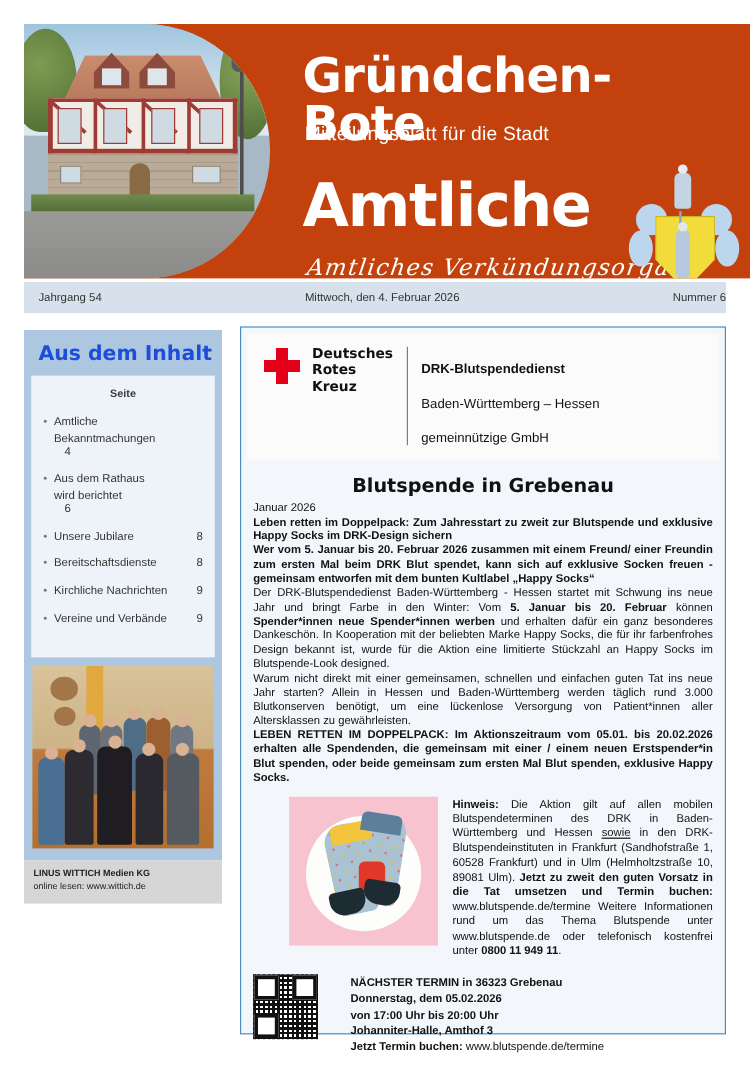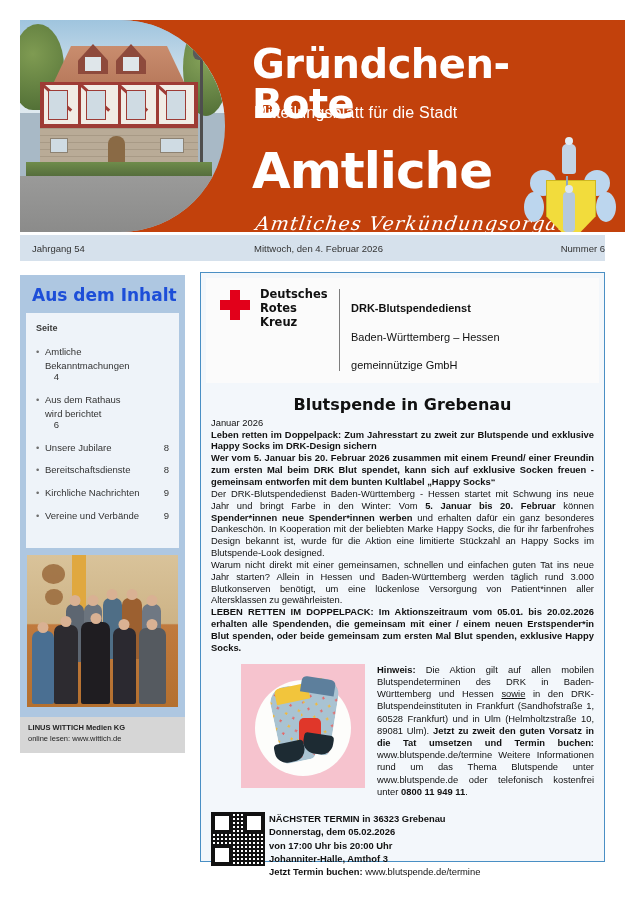--- a/index.html
+++ b/index.html
@@ -127,21 +127,21 @@
   
   .sidebar{position:absolute;left:20px;top:275px;width:165px;}
   .toc-frame{
     background:#aec7e1;padding:6px 6px 8px 6px;
   }
   .toc-head{
     color:#1d4ed8;font-weight:bold;font-size:17px;padding:4px 0 8px 6px;
     font-family:"DejaVu Sans", sans-serif;
   }
   .toc-body{background:#eef3f9;padding:10px 10px 22px 10px;}
-  .toc-seite{text-align:left;font-size:9px;font-weight:bold;color:#3a3a3a;margin-bottom:14px;}
+  .toc-seite{text-align:center;font-size:9px;font-weight:bold;color:#3a3a3a;margin-bottom:14px;}
   .toc-item{display:flex;font-size:9.5px;color:#333;margin-bottom:3px;line-height:1.15;}
   .toc-bullet{width:9px;color:#6f6f6f;flex:none;}
   .toc-label{flex:1;}
   .toc-page{width:14px;text-align:right;}
   .toc-cont{display:flex;font-size:9.5px;color:#333;margin-bottom:12px;padding-left:9px;line-height:1.15;flex-direction:column;}
   .toc-cont .toc-label{flex:1;}
 
   .photo-frame{background:#aec7e1;padding:7px 7px 10px 7px;margin-top:-8px;}
   .group-photo{
     position:relative;width:100%;height:152px;overflow:hidden;
@@ -211,21 +211,21 @@
   .appt{display:flex;margin:14px 10px 0 10px;padding-bottom:14px;}
   .qr{width:54px;height:54px;flex:none;
       background:
         repeating-linear-gradient(90deg,#111 0 2px,transparent 2px 4px),
         repeating-linear-gradient(0deg,#111 0 2px,transparent 2px 4px);
       background-color:#fff;position:relative;}
   .qr::before,.qr::after{content:"";position:absolute;width:14px;height:14px;border:3px solid #111;background:#fff;}
   .qr::before{left:1px;top:1px;}
   .qr::after{right:1px;top:1px;}
   .qr i{position:absolute;left:1px;bottom:1px;width:14px;height:14px;border:3px solid #111;background:#fff;}
-  .appt-text{padding-left:4px;font-size:9.4px;line-height:1.42;color:#111;}
+  .appt-text{padding-left:27px;font-size:9.4px;line-height:1.42;color:#111;}
   .appt-text b{font-weight:bold;}
 </style>
 </head>
 <body>
 
 <div class="page">
 
   <div class="masthead">
     <div class="mast-photo">
       <div class="sky"></div>

